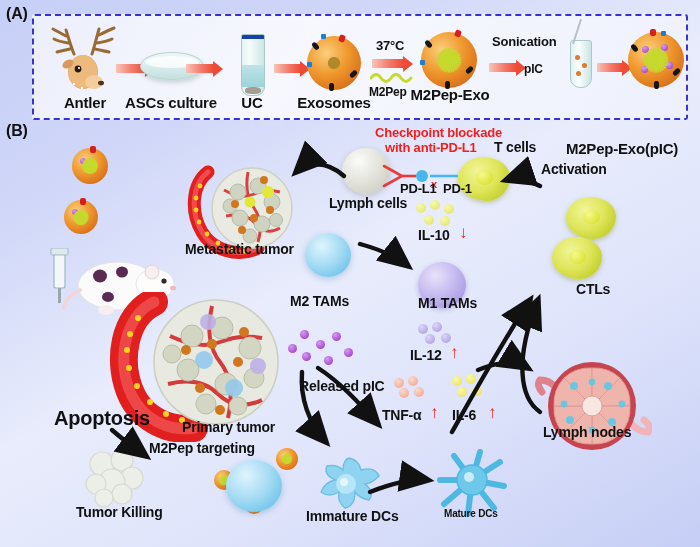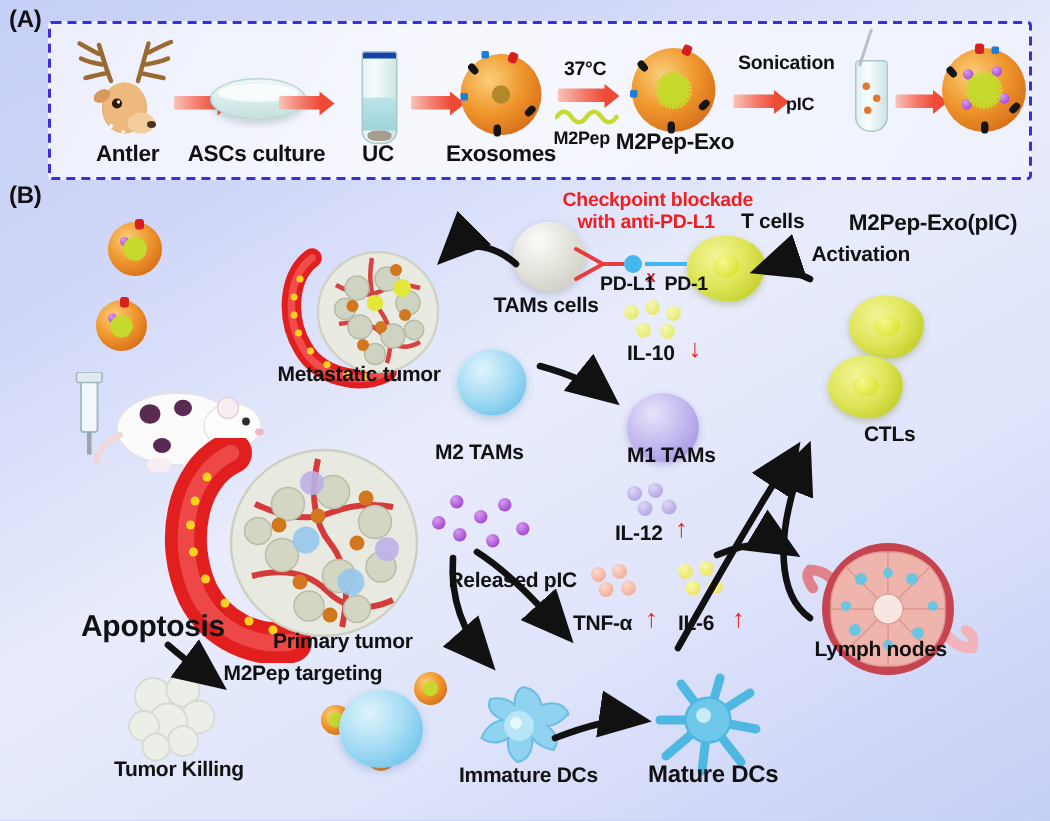--- a/index.html
+++ b/index.html
@@ -659,21 +659,21 @@
       <path d="M318 368 C340 382 360 404 378 424"></path>
     </g>
   </svg>
 
   <div class="lbl red" style="left:375px;top:126px;font-size:13px;">Checkpoint blockade</div>
   <div class="lbl red" style="left:385px;top:141px;font-size:13px;">with anti-PD-L1</div>
 
   <div class="lbl" style="left:494px;top:140px;font-size:14px;">T cells</div>
   <div class="lbl" style="left:400px;top:182px;font-size:13px;">PD-L1</div>
   <div class="lbl" style="left:443px;top:182px;font-size:13px;">PD-1</div>
-  <div class="lbl" style="left:329px;top:196px;font-size:14px;">TAMs cells</div>
+  <div class="lbl" style="left:329px;top:196px;font-size:14px;">Lymph cells</div>
   <div class="lbl" style="left:541px;top:162px;font-size:14px;">Activation</div>
   <div class="lbl" style="left:185px;top:242px;font-size:14px;text-align:right;">Metastatic tumor</div>
 
   <div class="lbl" style="left:418px;top:228px;font-size:14px;">IL-10</div>
   <div class="lbl red" style="left:459px;top:224px;font-size:17px;">↓</div>
 
   <div class="lbl" style="left:576px;top:282px;font-size:14px;">CTLs</div>
   <div class="lbl" style="left:290px;top:294px;font-size:14px;">M2 TAMs</div>
   <div class="lbl" style="left:418px;top:296px;font-size:14px;">M1 TAMs</div>
 
@@ -687,18 +687,18 @@
   <div class="lbl" style="left:452px;top:408px;font-size:14px;">IL-6</div>
   <div class="lbl red" style="left:488px;top:404px;font-size:17px;">↑</div>
 
   <div class="lbl" style="left:543px;top:425px;font-size:14px;">Lymph nodes</div>
 
   <div class="lbl" style="left:54px;top:408px;font-size:20px;">Apoptosis</div>
   <div class="lbl" style="left:182px;top:420px;font-size:14px;">Primary tumor</div>
   <div class="lbl" style="left:149px;top:441px;font-size:14px;">M2Pep targeting</div>
   <div class="lbl" style="left:76px;top:505px;font-size:14px;">Tumor Killing</div>
   <div class="lbl" style="left:306px;top:509px;font-size:14px;">Immature DCs</div>
-  <div class="lbl" style="left:432px;top:509px;font-size:16px;">Mature DCs</div>
+  <div class="lbl" style="left:444px;top:509px;font-size:10px;">Mature DCs</div>
 
   <div id="watermark">
   </div>
 
 </div>
 
 </body></html>

